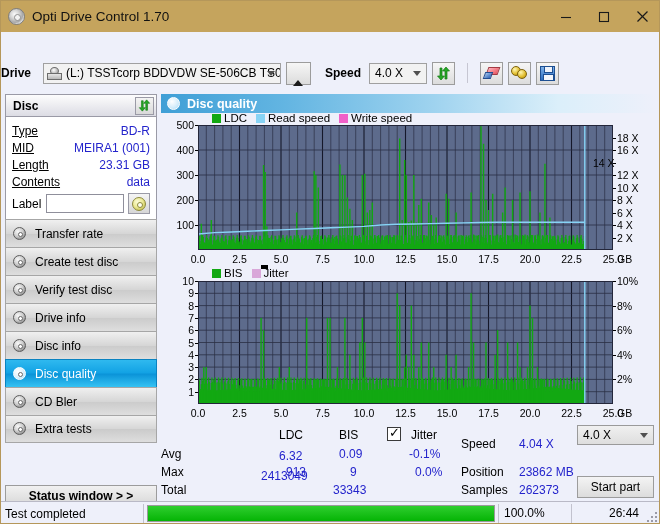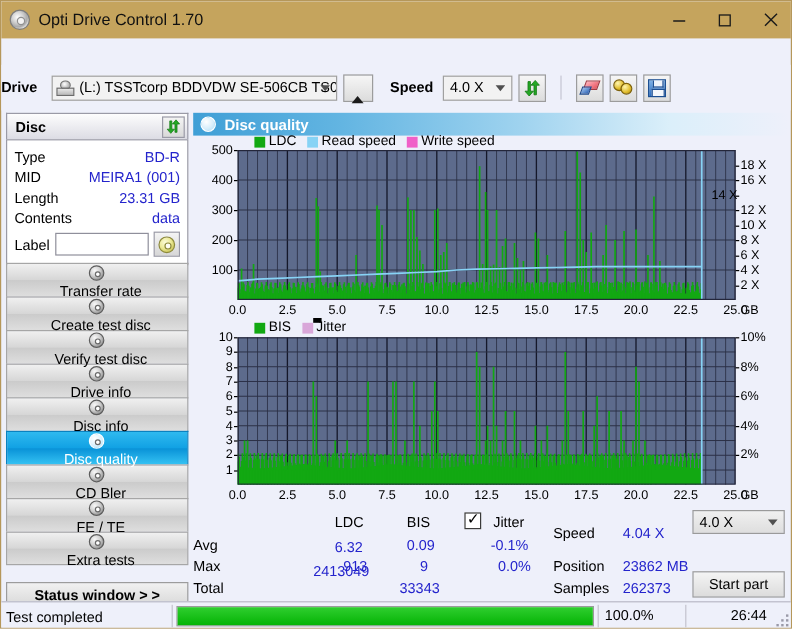--- a/index.html
+++ b/index.html
@@ -140,21 +140,21 @@
   }
   .panel-hdr .hdr-btn {
     margin-left:auto; margin-right:2px; width:19px; height:18px;
     background: linear-gradient(180deg,#f4f4f4,#d9d9d9); border:1px solid #9a9aa6;
     display:flex; align-items:center; justify-content:center;
   }
   #disc-body {
     border:1px solid #9a9aa6; background:#ffffff; padding: 5px 6px 6px 6px;
   }
   .disc-row { display:flex; align-items:center; height:17px; font-size:12px; }
-  .disc-key { color:#000; }
+  .disc-key { color:#000;text-decoration:underline; }
   .disc-val { margin-left:auto; color:#2424cc; }
   .label-row { display:flex; align-items:center; margin-top:3px; }
   .label-row .lbl-txt { font-size:12px; margin-right:5px; }
   #label-input {
     width:78px; height:19px; background:#ffffff; border:1px solid #8f8f9b;
   }
   .disc-btn {
     margin-left:4px; width:23px; height:21px;
     background:linear-gradient(180deg,#f4f4f4,#d7d7d7); border:1px solid #9a9aa6;
     display:flex; align-items:center; justify-content:center;
@@ -163,21 +163,21 @@
     width:14px; height:14px; border-radius:50%;
     background: radial-gradient(circle at 38% 33%, #fbfbd8 0%, #ecea97 45%, #cfca62 75%, #a9a348 100%);
     border:1px solid #8d8a3c; position:relative;
   }
   .disc-glyph::after{content:"";position:absolute;left:50%;top:50%;width:4px;height:4px;margin:-2px 0 0 -2px;background:#fdfdf2;border:1px solid #8d8a3c;border-radius:50%;}
 
   #nav { position:absolute; left:4px; top:218px; width:152px; }
   .nav-item {
     height: 28px; display:flex; align-items:center; padding-left:6px;
     background: linear-gradient(180deg,#f0f0f0 0%,#d6d6d6 50%,#cbcbcb 51%,#dedede 100%);
-    border:1px solid #a6a6a6; border-bottom:none; font-size:12px; color:#000;flex-direction:column;
+    border:1px solid #a6a6a6; border-bottom:none; font-size:12px; color:#000;
   }
   .nav-item:last-child { border-bottom:1px solid #a6a6a6; }
   .nav-item.active {
     background: linear-gradient(180deg,#2fb9ef 0%,#12a2e4 48%,#0a93d8 52%,#35c2f3 100%);
     color:#ffffff; border-color:#0a82c0;
   }
   .nav-icon { width:16px; height:16px; margin-right:7px; flex:0 0 auto; position:relative; }
   .nav-icon .d {
     position:absolute; left:1px; top:1px; width:13px; height:13px; border-radius:50%;
     background: radial-gradient(circle at 36% 32%, #f8f8f8 0%, #cfcfcf 45%, #8e8e8e 80%, #6f6f6f 100%);
@@ -405,26 +405,20 @@
       <span class="nav-icon">
           <span class="d"></span>
         </span>
       <span>Disc quality</span>
     </div>
     <div class="nav-item">
       <span class="nav-icon">
           <span class="d"></span>
         </span>
       <span>CD Bler</span>
-    </div>
-    <div class="nav-item">
-      <span class="nav-icon">
-          <span class="d"></span>
-        </span>
-      <span>FE / TE</span>
     </div>
     <div class="nav-item">
       <span class="nav-icon">
           <span class="d"></span>
         </span>
       <span>Extra tests</span>
     </div>
   </div>
 
   <div id="status-window-btn">Status window &gt; &gt;</div>

